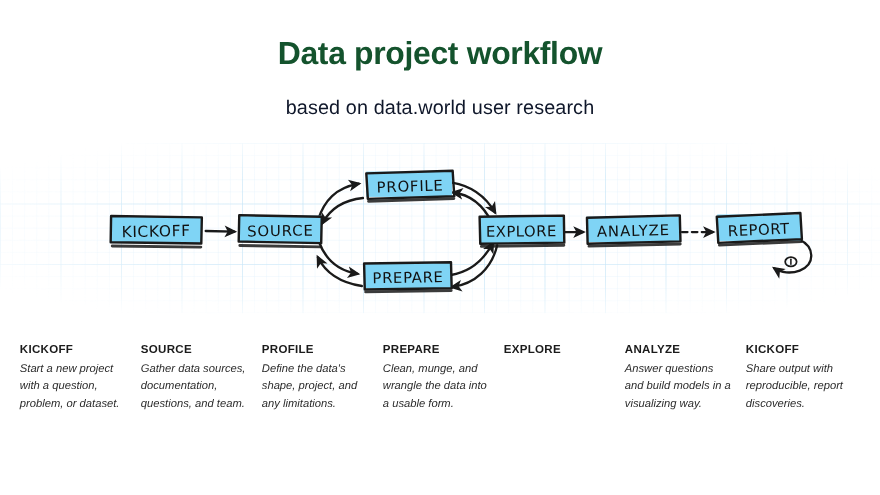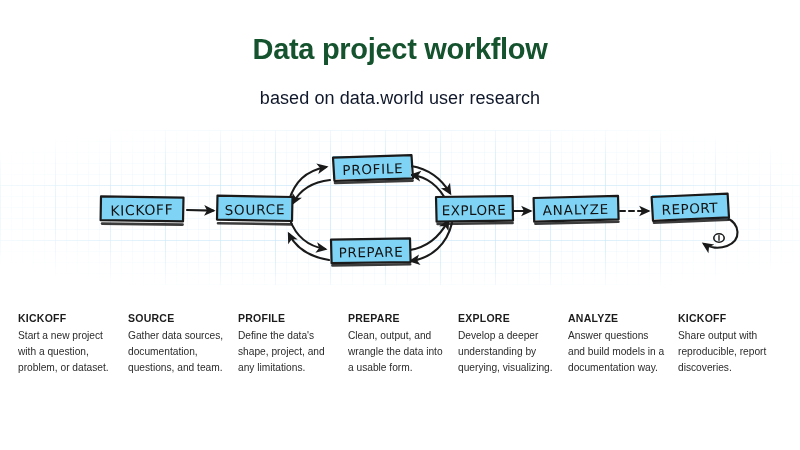--- a/index.html
+++ b/index.html
@@ -70,20 +70,21 @@
     color: #1b1b1b;
     letter-spacing: 0.25px;
     margin: 0 0 4px 0;
   }
   .caption-body {
     font-size: 10.2px;
     color: #2b2b2b;
     line-height: 1.55;
     margin: 0;
     padding-right: 10px;
+    font-style: italic;
   }
 </style>
 </head>
 <body>
 
 <div class="header">
   <h1 class="page-title">Data project workflow</h1>
   <p class="page-subtitle">based on data.world user research</p>
 </div>
 
@@ -205,27 +206,26 @@
   <div class="caption-col">
     <p class="caption-title">SOURCE</p>
     <p class="caption-body">Gather data sources, documentation, questions, and team.</p>
   </div>
   <div class="caption-col">
     <p class="caption-title">PROFILE</p>
     <p class="caption-body">Define the data's shape, project, and any limitations.</p>
   </div>
   <div class="caption-col">
     <p class="caption-title">PREPARE</p>
-    <p class="caption-body">Clean, output, and wrangle the data into a usable form.</p>
+    <p class="caption-body">Clean, munge, and wrangle the data into a usable form.</p>
   </div>
   <div class="caption-col">
     <p class="caption-title">EXPLORE</p>
-    <p class="caption-body">Develop a deeper understanding by querying, visualizing.</p>
   </div>
   <div class="caption-col">
     <p class="caption-title">ANALYZE</p>
-    <p class="caption-body">Answer questions and build models in a documentation way.</p>
+    <p class="caption-body">Answer questions and build models in a visualizing way.</p>
   </div>
   <div class="caption-col">
     <p class="caption-title">KICKOFF</p>
     <p class="caption-body">Share output with reproducible, report discoveries.</p>
   </div>
 </div>
 
 </body></html>

